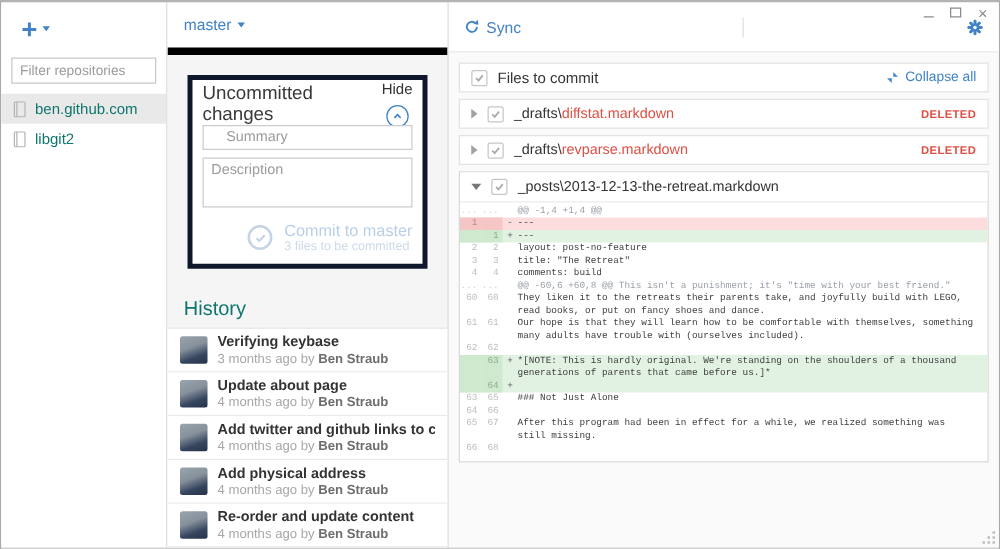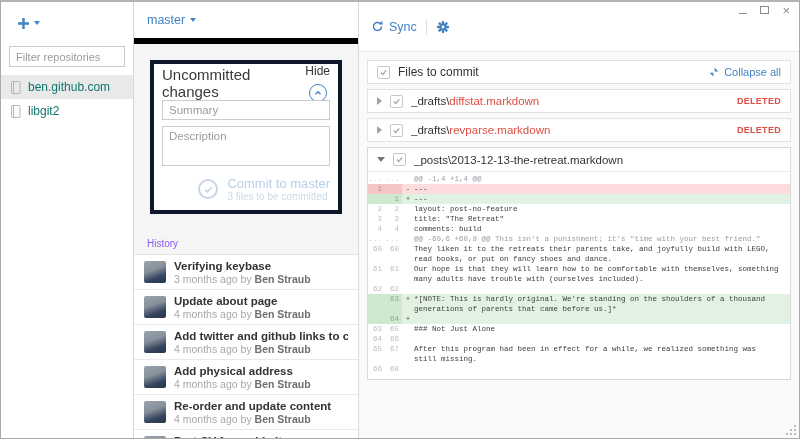--- a/index.html
+++ b/index.html
@@ -31,47 +31,47 @@
   .branch-btn { display:flex; align-items:center; gap:5px; color:#4183c4; font-size:12.5px; cursor:pointer; }
 
   .changes-card { margin:16px; background:#fff; border:4px solid #0f172a; padding:8px; flex:none; }
   .card-head { display:flex; align-items:center; justify-content:space-between; height:22px; }
   .card-title { font-size:15px; color:#3a3a3a; }
   .hide-group { display:flex; align-items:center; gap:6px; cursor:pointer;flex-direction:column; }
   .hide-label { font-size:12px; color:#333; }
   .hide-circle { width:18px; height:18px; border:1px solid #4183c4; border-radius:50%;
                  display:flex; align-items:center; justify-content:center; }
   .summary-input { width:100%; height:20px; margin-top:6px; border:1px solid #ccc;
-                   font-size:11.5px; padding:0 6px; color:#333; outline:none; font-family:inherit; }
+                   font-size:11.5px; padding:0 18px; color:#333; outline:none; font-family:inherit; }
   .desc-input { width:100%; height:40px; margin-top:6px; border:1px solid #ccc; resize:none;
                 font-size:11.5px; padding:3px 6px; color:#333; outline:none; font-family:inherit; }
   .summary-input::placeholder,.desc-input::placeholder { color:#9b9b9b; }
   .commit-row { margin-top:6px; display:flex; align-items:center; justify-content:flex-end;
                 gap:9px; height:26px; cursor:default; }
   .commit-texts { line-height:1; }
   .commit-label { font-size:13px; color:#b9cfe6; }
   .commit-sub { font-size:10px; color:#cdd9e8; margin-top:2px; }
   .commit-circle { width:20px; height:20px; border:2px solid #c5d3e4; border-radius:50%;
                    display:flex; align-items:center; justify-content:center; flex:none; }
 
-  .history-title { padding:8px 13px 5px; font-size:10px; color:#8b5cf6; flex:none; }
+  .history-title { padding:8px 13px 5px; font-size:16px; color:#0f766e; flex:none; }
   .history-list { background:#fff; border-top:1px solid #e2e2e2; flex:1; overflow:hidden; }
   .commit-item { display:flex; align-items:center; gap:8px; height:35px; padding:0 10px;
                  border-bottom:1px solid #e9e9e9; cursor:pointer; background:#fff; }
   .avatar { width:22px; height:22px; border-radius:2px; flex:none;
             background:linear-gradient(160deg,#9aa4ae 0%,#87919c 40%,#35455f 72%,#263449 100%); }
   .ci-texts { overflow:hidden; white-space:nowrap; }
   .ci-title { font-size:11.5px; font-weight:bold; color:#333; }
   .ci-meta { font-size:10.5px; color:#a8a8a8; margin-top:1px; }
   .ci-author { color:#6e6e6e; font-weight:bold; }
 
   
   .right { flex:1; background:#fafafa; display:flex; flex-direction:column; overflow:hidden; }
-  .right-top { height:50px; flex:none; background:#fff; border-bottom:1px solid #e7e7e7;
-               display:flex; align-items:center; justify-content:flex-start; padding:0 12px; gap:9px; }
+  .right-top { height:40px; flex:none; background:#fff; border-bottom:1px solid #e7e7e7;
+               display:flex; align-items:center; justify-content:space-between; padding:0 12px; gap:9px; }
   .sync-btn { display:flex; align-items:center; gap:5px; color:#4183c4; font-size:12.5px; cursor:pointer; }
   .toolbar-sep { width:1px; height:16px; background:#e0e0e0; }
   .gear-btn { display:flex; align-items:center; cursor:pointer; }
 
   .files-area { padding:8px; flex:1; overflow:hidden; }
   .files-header { height:24px; background:#fff; border:1px solid #e2e2e2; display:flex;
                   align-items:center; padding:0 9px; gap:8px; margin-bottom:5px; }
   .files-header-label { font-size:12px; color:#333; flex:1; }
   .collapse-btn { display:flex; align-items:center; gap:5px; color:#4183c4; font-size:11px; cursor:pointer; }
   .checkbox { width:13px; height:13px; border:1px solid #c6c6c6; border-radius:2px; background:#fff;

